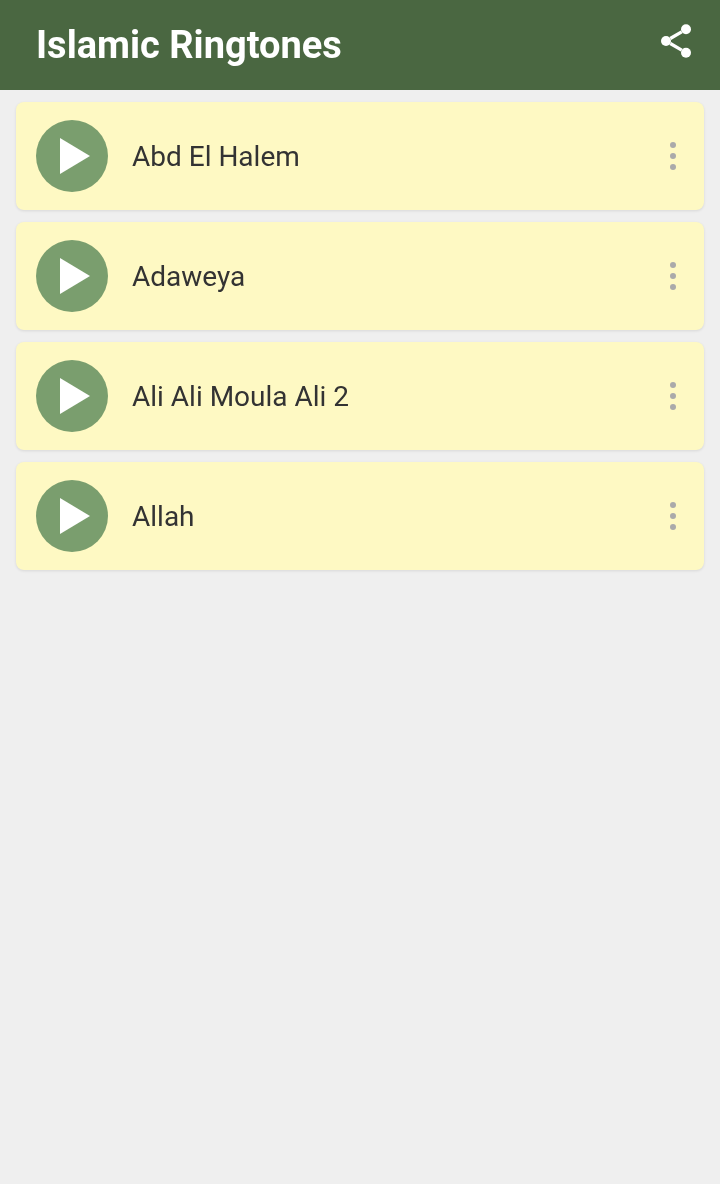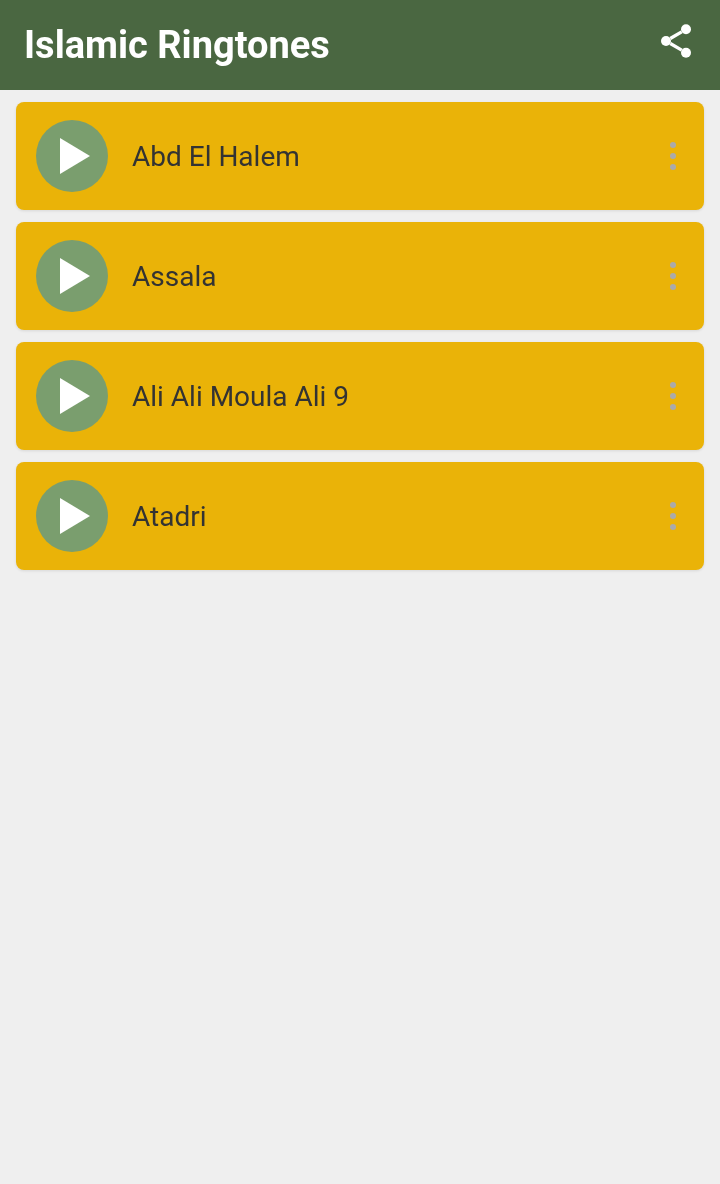--- a/index.html
+++ b/index.html
@@ -23,41 +23,42 @@
       display: flex;
       align-items: center;
       justify-content: space-between;
       padding: 0 24px;
     }
 
     .header-title {
       color: #ffffff;
       font-size: 38px;
       font-weight: bold;
+      margin-left: 12px;
     }
 
     .header-share-icon {
       color: #ffffff;
       font-size: 32px;
     }
 
     .share-svg {
       width: 40px;
       height: 40px;
     }
 
     .list-container {
       padding: 12px 16px;
       display: flex;
       flex-direction: column;
       gap: 12px;
     }
 
     .ringtone-card {
-      background-color: #eab308;
+      background-color: #fef9c3;
       border-radius: 8px;
       display: flex;
       align-items: center;
       padding: 18px 20px;
       box-shadow: 0 1px 3px rgba(0,0,0,0.1);
       min-height: 100px;
     }
 
     .play-button {
       width: 72px;
@@ -133,42 +134,42 @@
       <button class="more-button" aria-label="More options for Abd El Halem">
         <div class="dot"></div>
         <div class="dot"></div>
         <div class="dot"></div>
       </button>
     </div>
     <div class="ringtone-card">
       <button class="play-button" aria-label="Play Adaweya">
         <div class="play-triangle"></div>
       </button>
-      <span class="ringtone-title">Assala</span>
+      <span class="ringtone-title">Adaweya</span>
       <button class="more-button" aria-label="More options for Adaweya">
         <div class="dot"></div>
         <div class="dot"></div>
         <div class="dot"></div>
       </button>
     </div>
     <div class="ringtone-card">
       <button class="play-button" aria-label="Play Ali Ali Moula Ali 2">
         <div class="play-triangle"></div>
       </button>
-      <span class="ringtone-title">Ali Ali Moula Ali 9</span>
+      <span class="ringtone-title">Ali Ali Moula Ali 2</span>
       <button class="more-button" aria-label="More options for Ali Ali Moula Ali 2">
         <div class="dot"></div>
         <div class="dot"></div>
         <div class="dot"></div>
       </button>
     </div>
     <div class="ringtone-card">
-      <button class="play-button" aria-label="Play Atadri">
+      <button class="play-button" aria-label="Play Allah">
         <div class="play-triangle"></div>
       </button>
-      <span class="ringtone-title">Atadri</span>
-      <button class="more-button" aria-label="More options for Atadri">
+      <span class="ringtone-title">Allah</span>
+      <button class="more-button" aria-label="More options for Allah">
         <div class="dot"></div>
         <div class="dot"></div>
         <div class="dot"></div>
       </button>
     </div>
   </div>
 
 </body></html>

